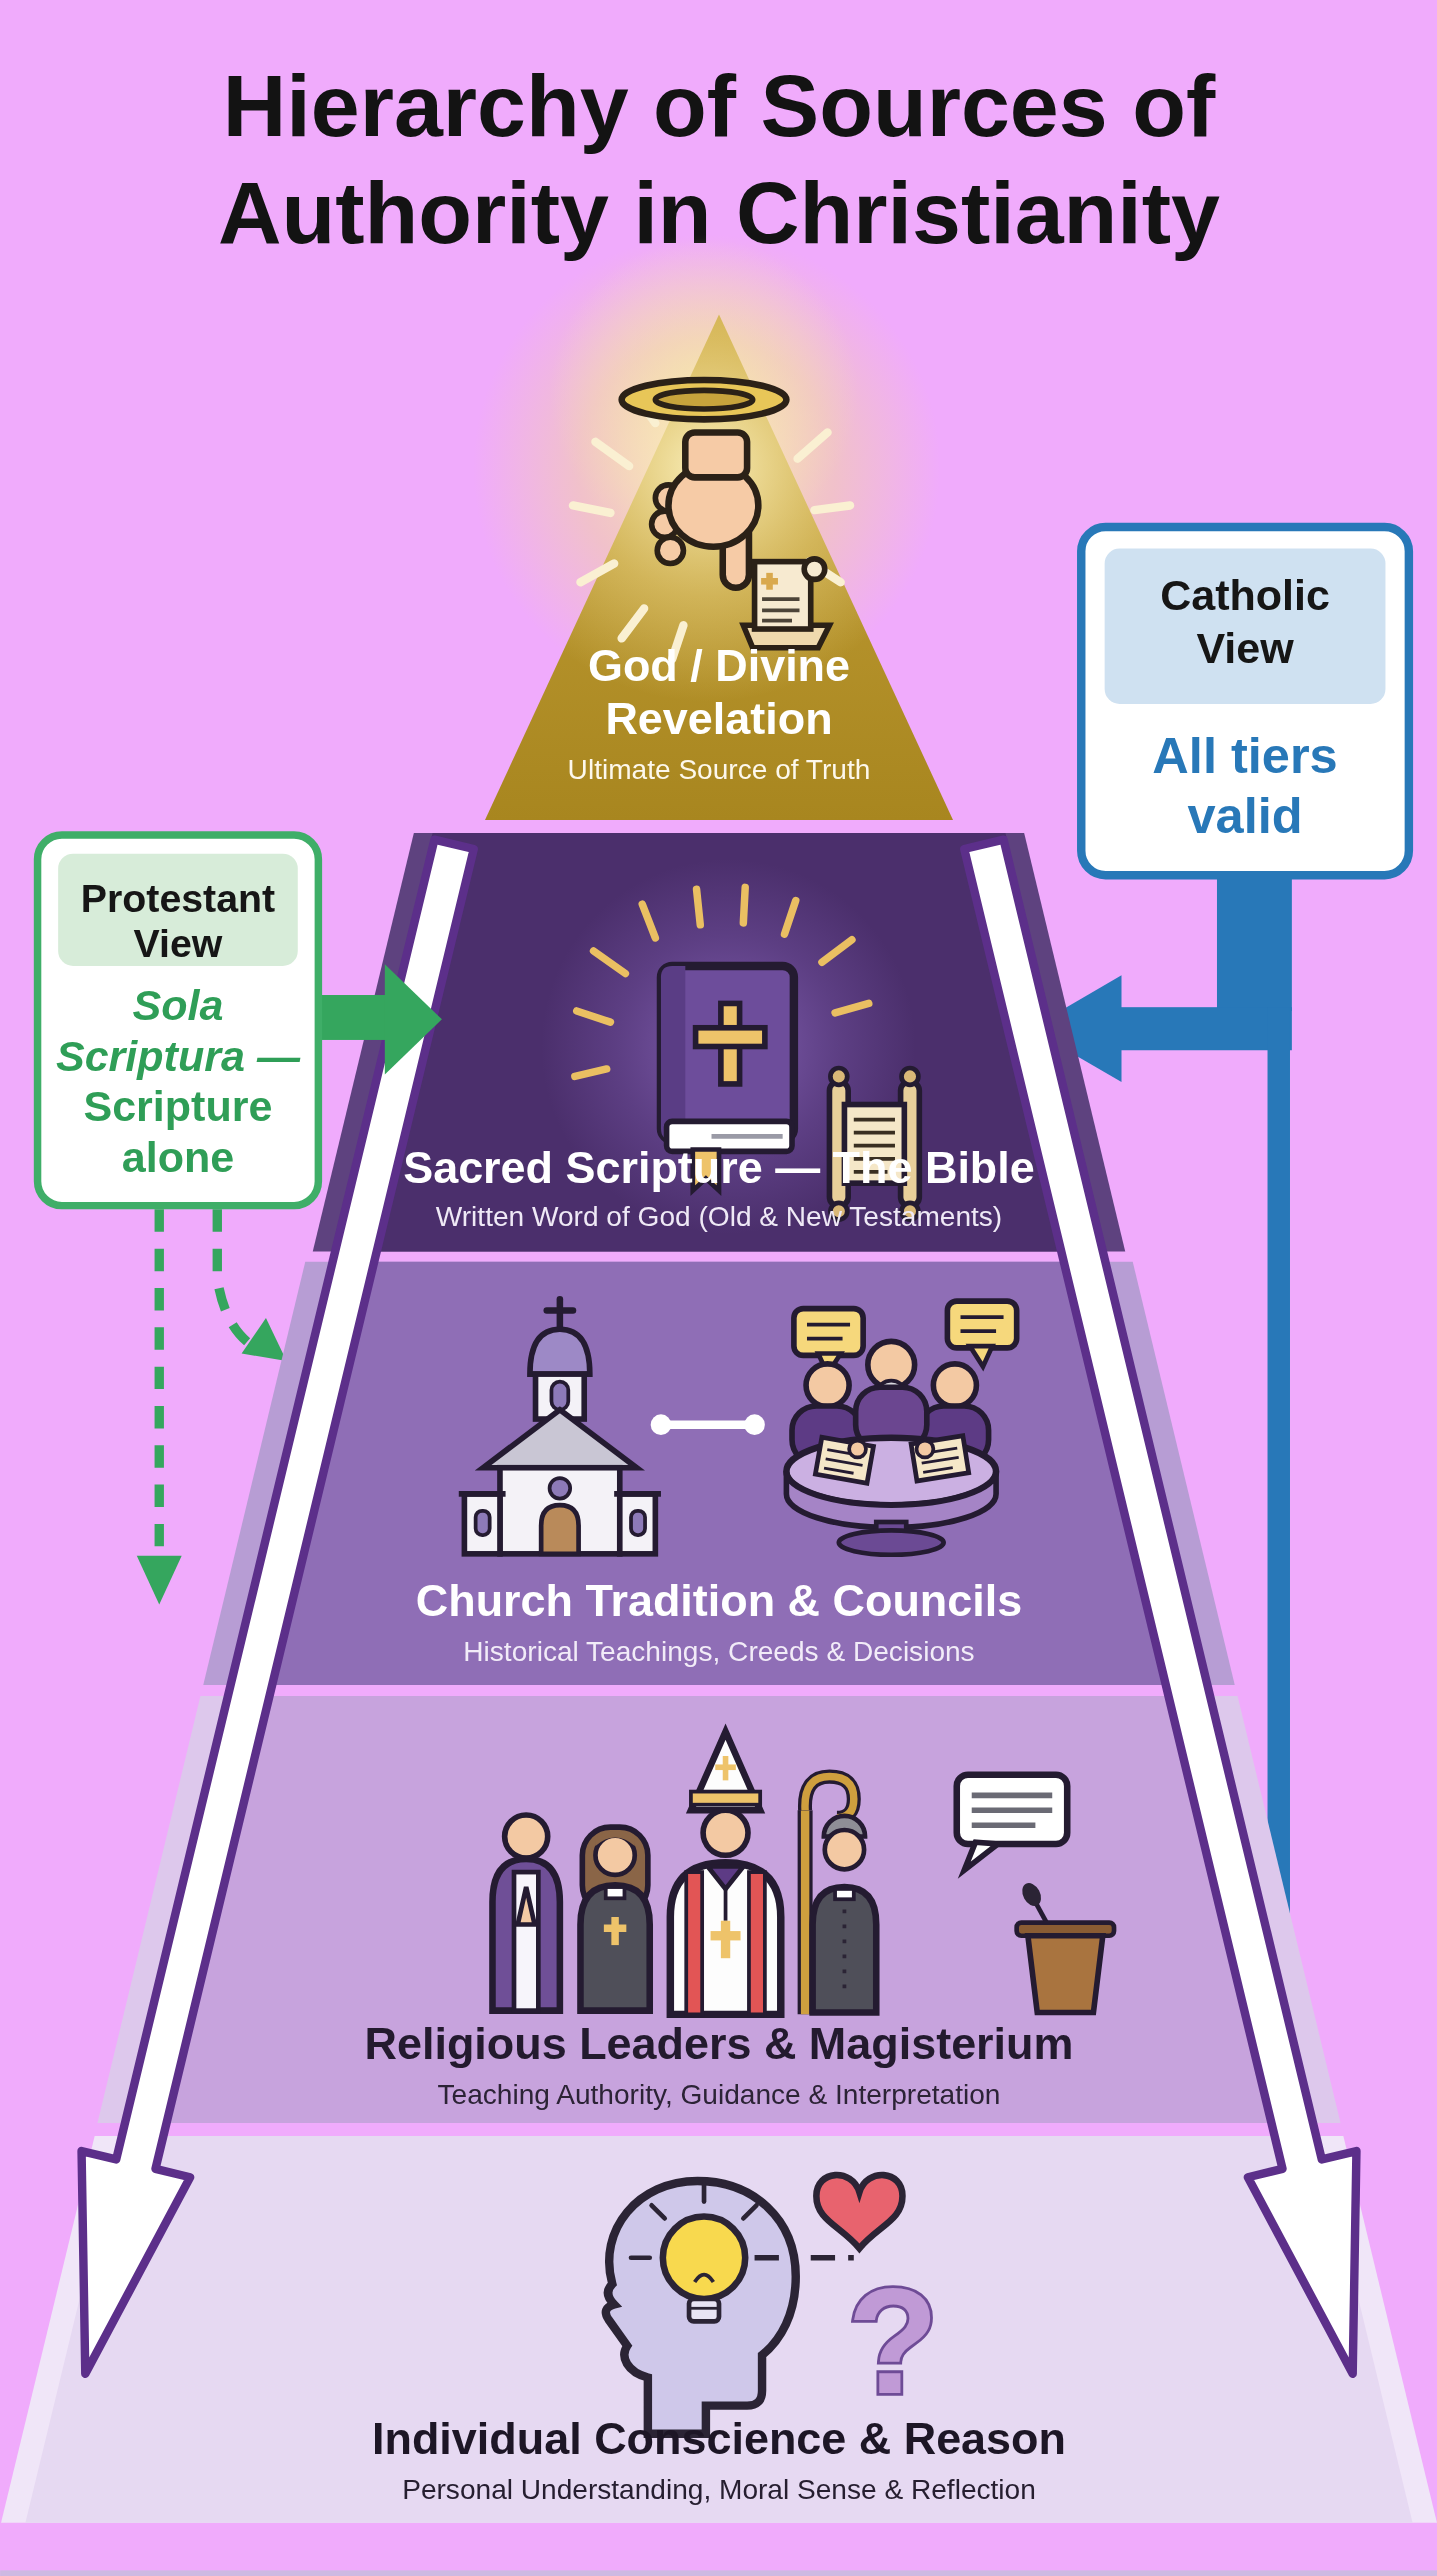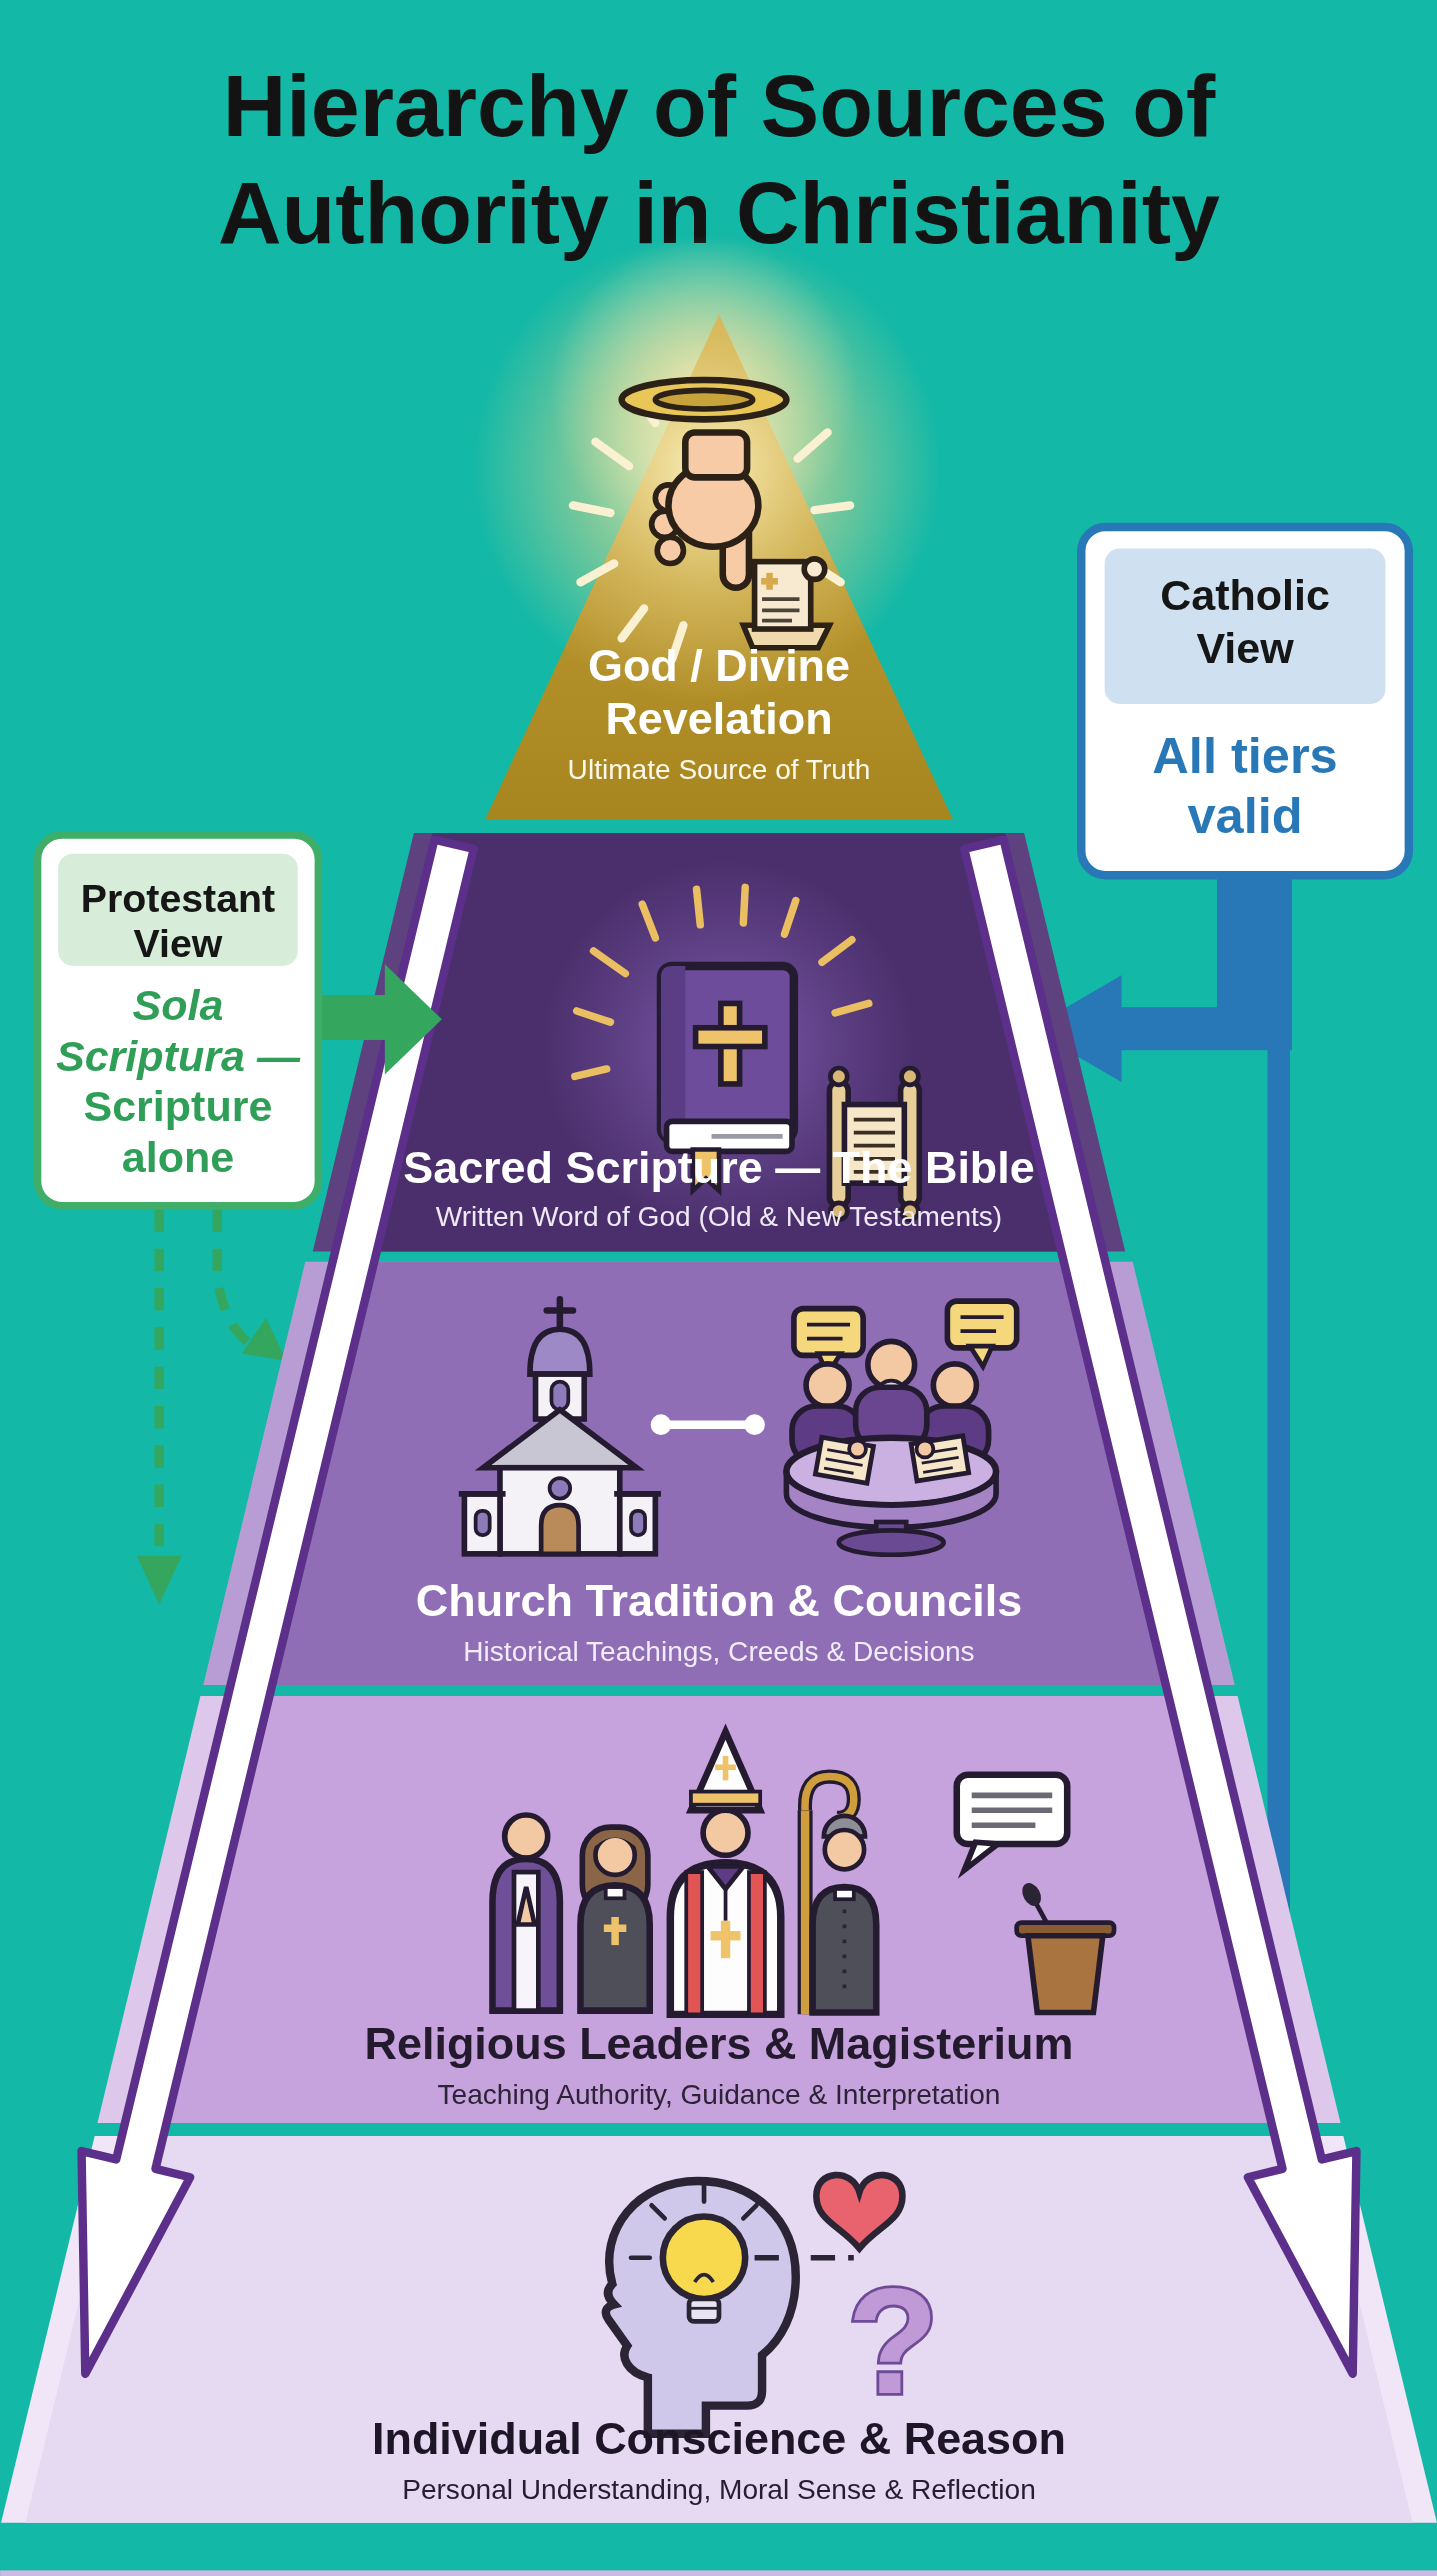--- a/index.html
+++ b/index.html
@@ -1,16 +1,16 @@
 <!DOCTYPE html>
 <html style="font-size:15px"><head>
 <meta charset="utf-8">
 <style>
   html,body{margin:0;padding:0;background:#fdfcf9;}
-  .stage{position:relative;width:1438px;height:2576px;background:#14b8a6;overflow:hidden;
+  .stage{position:relative;width:1438px;height:2576px;background:#f0abfc;overflow:hidden;
          font-family:"Liberation Sans", sans-serif;}
   svg{display:block}
   text{font-family:"Liberation Sans", sans-serif;}
   .t-title{font-weight:bold;}
 </style>
 </head>
 <body>
 
 <div class="stage">
 <svg viewBox="0 0 1536 2752" width="1438" height="2576">

